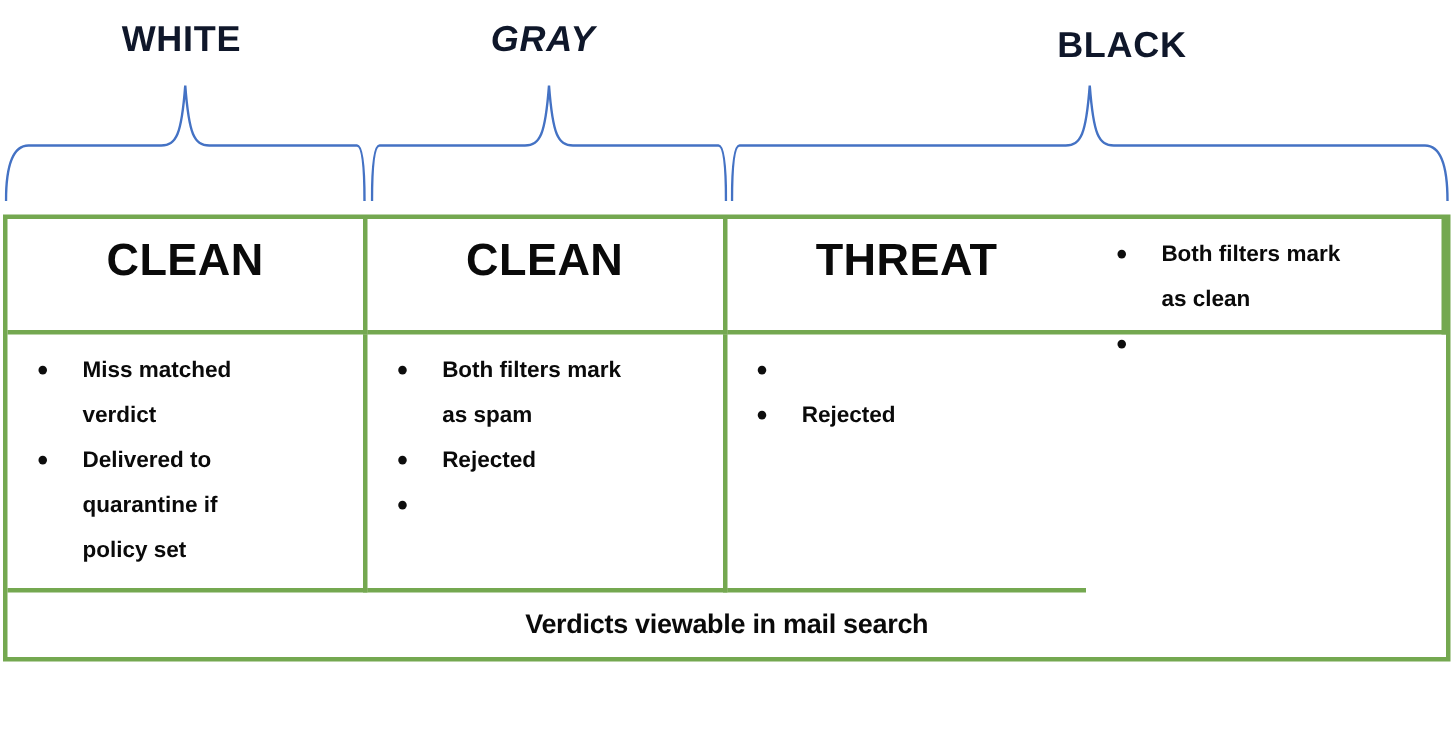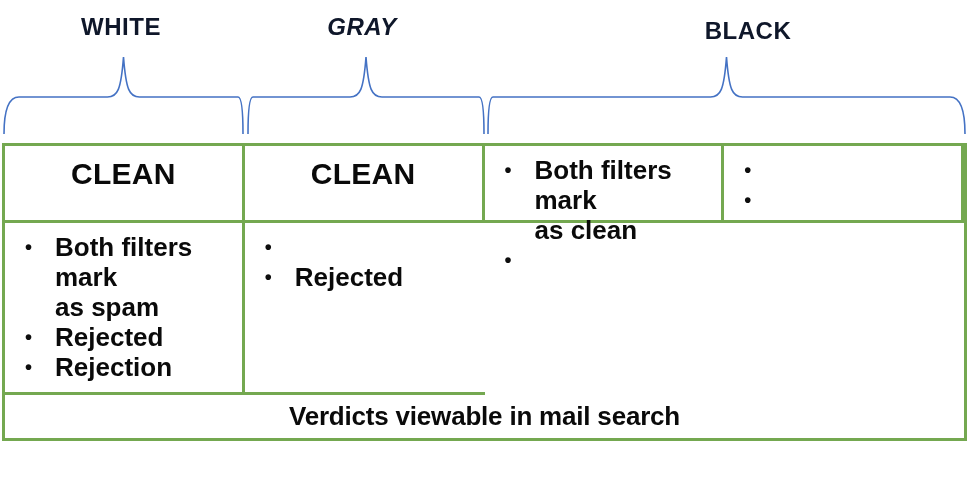--- a/index.html
+++ b/index.html
@@ -55,30 +55,30 @@
   .body-cell{padding:9px 6px 0 12px;}
   .bullet-list{list-style:none;margin:0;padding:0;}
   .bullet{display:flex;align-items:flex-start;}
   .bullet .dot{
     flex:0 0 30px;
     font-size:20px;line-height:30px;font-weight:bold;
     text-align:left;padding-left:8px;
   }
   .bullet .txt{
     flex:1;
-    font-size:26px;line-height:30px;font-weight:bold;
+    font-size:15px;line-height:30px;font-weight:bold;
     white-space:pre-line;
     color:#0a0a0a;
   }
   .footer-cell{
     grid-column:1 / -1;
     display:flex;align-items:center;justify-content:center;
   }
   .footer-cell .footer-text{
-    font-size:26px;font-weight:bold;color:#0a0a0a;
+    font-size:18px;font-weight:bold;color:#0a0a0a;
     letter-spacing:-0.2px;
   }
 </style>
 </head>
 <body>
 
 <div class="canvas">
 
   <div class="group-label white">WHITE</div>
   <div class="group-label gray">GRAY</div>
@@ -101,57 +101,64 @@
     </div>
 
   <div class="verdict-table">
 
     <div class="cell hdr-cell rborder bborder">
       <span class="hdr-text">CLEAN</span>
     </div>
     <div class="cell hdr-cell rborder bborder">
       <span class="hdr-text">CLEAN</span>
     </div>
+    <div class="cell hdr-cell bborder">
+      <span class="hdr-text">THREAT</span>
+    </div>
 
     <div class="cell body-cell rborder bborder">
       <ul class="bullet-list">
         <li class="bullet">
             <span class="dot">•</span>
             <span class="txt">Both filters mark
 as clean</span>
           </li>
         <li class="bullet">
             <span class="dot">•</span>
           </li>
       </ul>
     </div>
     <div class="cell body-cell rborder bborder">
       <ul class="bullet-list">
         <li class="bullet">
             <span class="dot">•</span>
+            <span class="txt">Miss matched
+verdict</span>
           </li>
         <li class="bullet">
             <span class="dot">•</span>
+            <span class="txt">Delivered to
+quarantine if
+policy set</span>
           </li>
       </ul>
     </div>
     <div class="cell body-cell rborder bborder">
       <ul class="bullet-list">
         <li class="bullet">
             <span class="dot">•</span>
             <span class="txt">Both filters mark
 as spam</span>
           </li>
         <li class="bullet">
             <span class="dot">•</span>
             <span class="txt">Rejected</span>
           </li>
         <li class="bullet">
             <span class="dot">•</span>
-            <span class="txt">Rejection</span>
           </li>
       </ul>
     </div>
     <div class="cell body-cell bborder">
       <ul class="bullet-list">
         <li class="bullet">
             <span class="dot">•</span>
           </li>
         <li class="bullet">
             <span class="dot">•</span>

